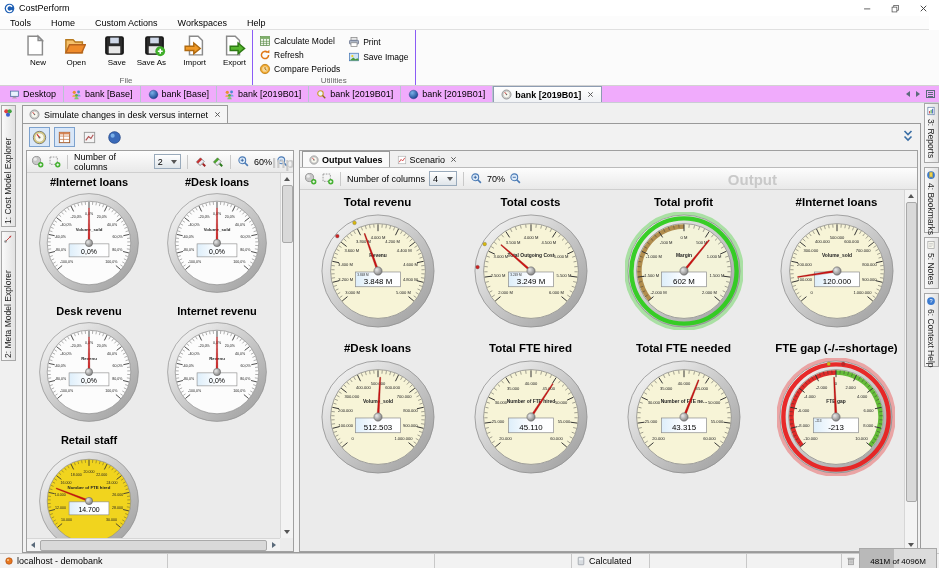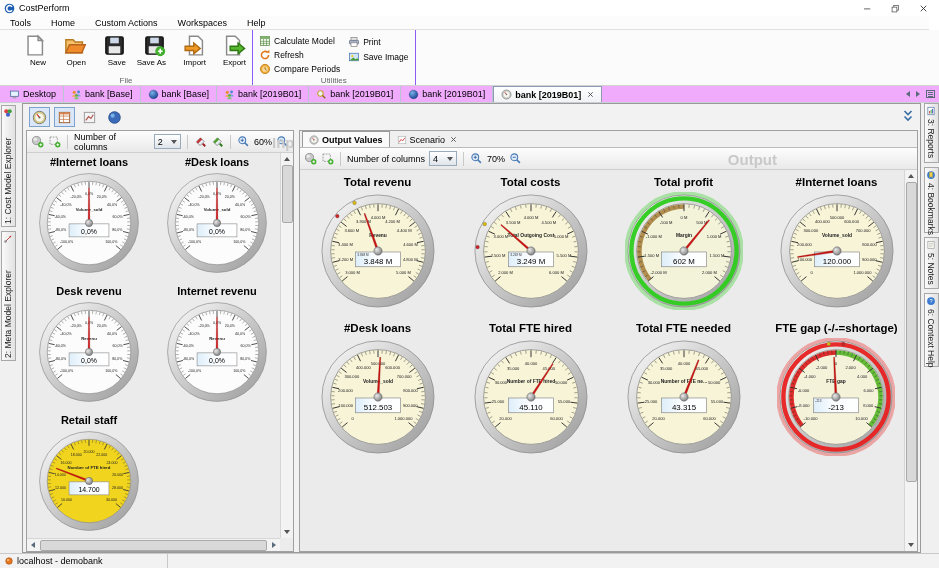--- a/index.html
+++ b/index.html
@@ -106,21 +106,21 @@
   .vscroll { width:13px; flex:none; background:#f3f3f3; border-left:1px solid #d6d6d6; display:flex; flex-direction:column; align-items:center; }
   .hscroll { height:13px; flex:none; background:#f3f3f3; border-top:1px solid #d6d6d6; display:flex; align-items:center; margin-right:13px; }
   .sbtn { width:13px; height:12px; display:flex; align-items:center; justify-content:center; flex:none; }
   .hscroll .sbtn { width:12px; height:13px; }
   .vthumb { width:11px; height:58px; background:#d9d9d9; border:1px solid #a9a9a9; border-radius:2px; flex:none; }
   .vthumb.tall { height:300px; }
   .hthumb { height:11px; flex:1; margin:0 1px; background:#d9d9d9; border:1px solid #a9a9a9; border-radius:2px; }
   .sspace { flex:1; }
 
   
-  #statusbar { position:absolute; left:0; bottom:0; right:0; height:15px; background:#f2f2f2; border-top:1px solid #c8c8c8; display:flex; font-size:9px;flex-direction:column; }
+  #statusbar { position:absolute; left:0; bottom:0; right:0; height:15px; background:#f2f2f2; border-top:1px solid #c8c8c8; display:flex; font-size:9px; }
   .scell { border-right:1px solid #c8c8c8; height:100%; display:flex; align-items:center; gap:3px; padding:0 4px; flex:none; }
   .scell .icon { width:10px; height:10px; }
   #mem-cell { flex:1; justify-content:flex-start; border-right:none; }
   #membar { position:relative; width:78px; height:27px; border:1px solid #a8a8a8; background:#dcdcdc; }
   #memfill { position:absolute; left:0; top:0; bottom:0; background:#b9b9b9; }
   #memtext { position:absolute; left:0; right:0; top:0; bottom:0; display:flex; align-items:center; justify-content:center; font-size:8px; }
 </style>
 </head>
 <body>
 
@@ -406,20 +406,38 @@
             <path d="M3.5 12.5 L12 4" stroke="#c04040" stroke-width="1.5"></path>
             <path d="M13.5 2.5 l-3.5 1.2 2.3 2.3 z" fill="#c04040"></path>
             <circle cx="4" cy="12" r="2" fill="#909090"></circle>
           </svg>
         </span>
         <span class="vtext">2: Meta Model Explorer</span>
       </div>
     </div>
 
   <div id="center">
+    <div id="subtab-row">
+      <div class="subtab">
+        <span class="icon">
+            <svg viewBox="0 0 16 16">
+              <circle cx="8" cy="8" r="6.6" fill="#d8d8d8" stroke="#787878"></circle>
+              <circle cx="8" cy="8" r="4.9" fill="#f8f8f0" stroke="#a0a0a0" stroke-width="0.6"></circle>
+              <path d="M8 8 L5.4 4.6" stroke="#cc2020" stroke-width="1.2"></path>
+              <circle cx="8" cy="8" r="1.1" fill="#666"></circle>
+            </svg>
+          </span>
+        <span>Simulate changes in desk versus internet</span>
+        <span class="icon closex">
+            <svg viewBox="0 0 16 16">
+              <path d="M3 3 L13 13 M13 3 L3 13" stroke="#555" stroke-width="2.2"></path>
+            </svg>
+          </span>
+      </div>
+    </div>
 
     <div id="workspace">
       <div id="view-toolbar">
         <div class="vt-btn sel">
             <span class="icon">
               <svg viewBox="0 0 16 16">
                 <circle cx="8" cy="8" r="6.6" fill="#e8d870" stroke="#787878"></circle>
                 <circle cx="8" cy="8" r="4.9" fill="#fbf8e8" stroke="#a0a0a0" stroke-width="0.6"></circle>
                 <path d="M8 8 L5.4 4.6" stroke="#cc2020" stroke-width="1.2"></path>
                 <circle cx="8" cy="8" r="1.1" fill="#666"></circle>

